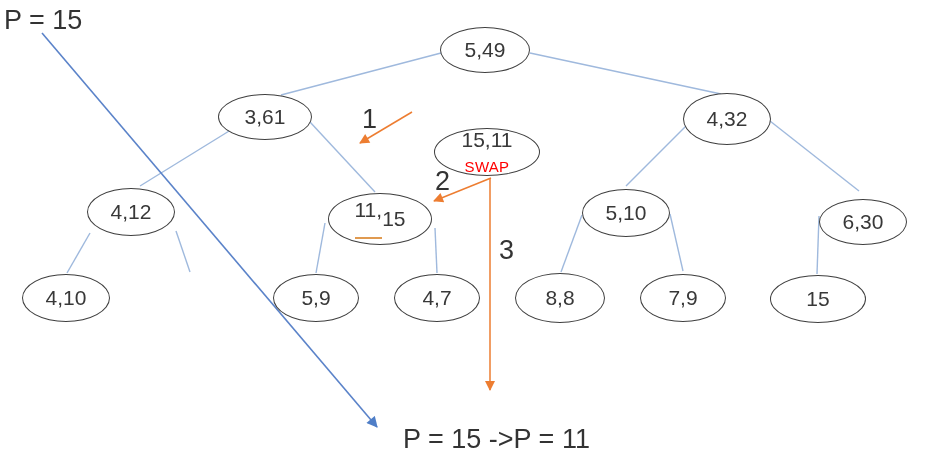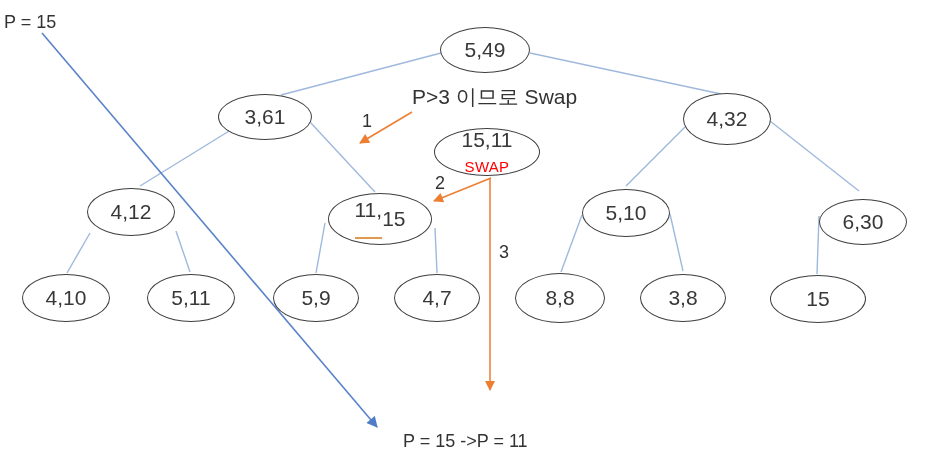--- a/index.html
+++ b/index.html
@@ -21,21 +21,21 @@
     font-size:21px;color:#383838;
     line-height:1.05;
     white-space:nowrap;
   }
   .node-swap{flex-direction:column;justify-content:space-between;}
   .swap-tag{
     font-size:15px;color:#FF0000;margin-top:-1px;letter-spacing:.3px;
   }
   .ul{border-bottom:2.5px solid #e09a50;padding-bottom:16px;}
   .annotation{position:absolute;color:#333333;white-space:nowrap;}
-  .fs22{font-size:18px;margin-top:7px;}
+  .fs22{font-size:27px;}
   .fs21{font-size:21px;}
 </style>
 </head>
 <body>
 
 <div id="stage">
 
   <svg id="wires" viewBox="0 0 936 474" xmlns="http://www.w3.org/2000/svg">
     <defs>
       <marker id="ah-blue" markerUnits="userSpaceOnUse" markerWidth="13" markerHeight="11" viewBox="0 0 10 10" refX="9" refY="5" orient="auto">
@@ -61,21 +61,20 @@
     <line x1="819" y1="216" x2="817" y2="274" stroke="#9fb9dd" stroke-width="1.4"></line>
 
     <line x1="42" y1="33" x2="377" y2="427" stroke="#5b83c9" stroke-width="1.6" marker-end="url(#ah-blue)"></line>
 
     <line x1="412" y1="112" x2="360" y2="143" stroke="#ED7D31" stroke-width="1.5" marker-end="url(#ah-orange)"></line>
     <line x1="491" y1="178" x2="434" y2="201" stroke="#ED7D31" stroke-width="1.5" marker-end="url(#ah-orange)"></line>
     <line x1="490" y1="178" x2="490" y2="390" stroke="#ED7D31" stroke-width="1.5" marker-end="url(#ah-orange)"></line>
   </svg>
 
   <div class="annotation fs22" style="left:4px;top:5px;">P = 15</div>
-  <div class="annotation fs21" style="left:412px;top:83px;">P&gt;3 이므로 Swap</div>
   <div class="annotation fs22" style="left:362px;top:104px;">1</div>
   <div class="annotation fs22" style="left:435px;top:166px;">2</div>
   <div class="annotation fs22" style="left:499px;top:235px;">3</div>
   <div class="annotation fs22" style="left:403px;top:424px;">P = 15 -&gt;P = 11</div>
 
   <div class="node" style="left:440px;top:27px;width:90px;height:46px">
     <span>5,49</span>
   </div>
 
   <div class="node" style="left:218px;top:94px;width:94px;height:46px">
@@ -105,37 +104,34 @@
   </div>
 
   <div class="node" style="left:819px;top:199px;width:88px;height:46px">
     <span>6,30</span>
   </div>
 
   <div class="node" style="left:22px;top:274px;width:88px;height:48px">
     <span>4,10</span>
   </div>
 
-  <div class="node" style="left:147px;top:274px;width:88px;height:48px">
-    <span>5,11</span>
-  </div>
 
   <div class="node" style="left:273px;top:274px;width:86px;height:48px">
     <span>5,9</span>
   </div>
 
   <div class="node" style="left:394px;top:274px;width:86px;height:48px">
     <span>4,7</span>
   </div>
 
   <div class="node" style="left:515px;top:273px;width:90px;height:50px">
     <span>8,8</span>
   </div>
 
   <div class="node" style="left:640px;top:274px;width:86px;height:48px">
-    <span>3,8</span>
+    <span>7,9</span>
   </div>
 
   <div class="node" style="left:770px;top:275px;width:96px;height:48px">
     <span>15</span>
   </div>
 
 </div>
 
 </body></html>

